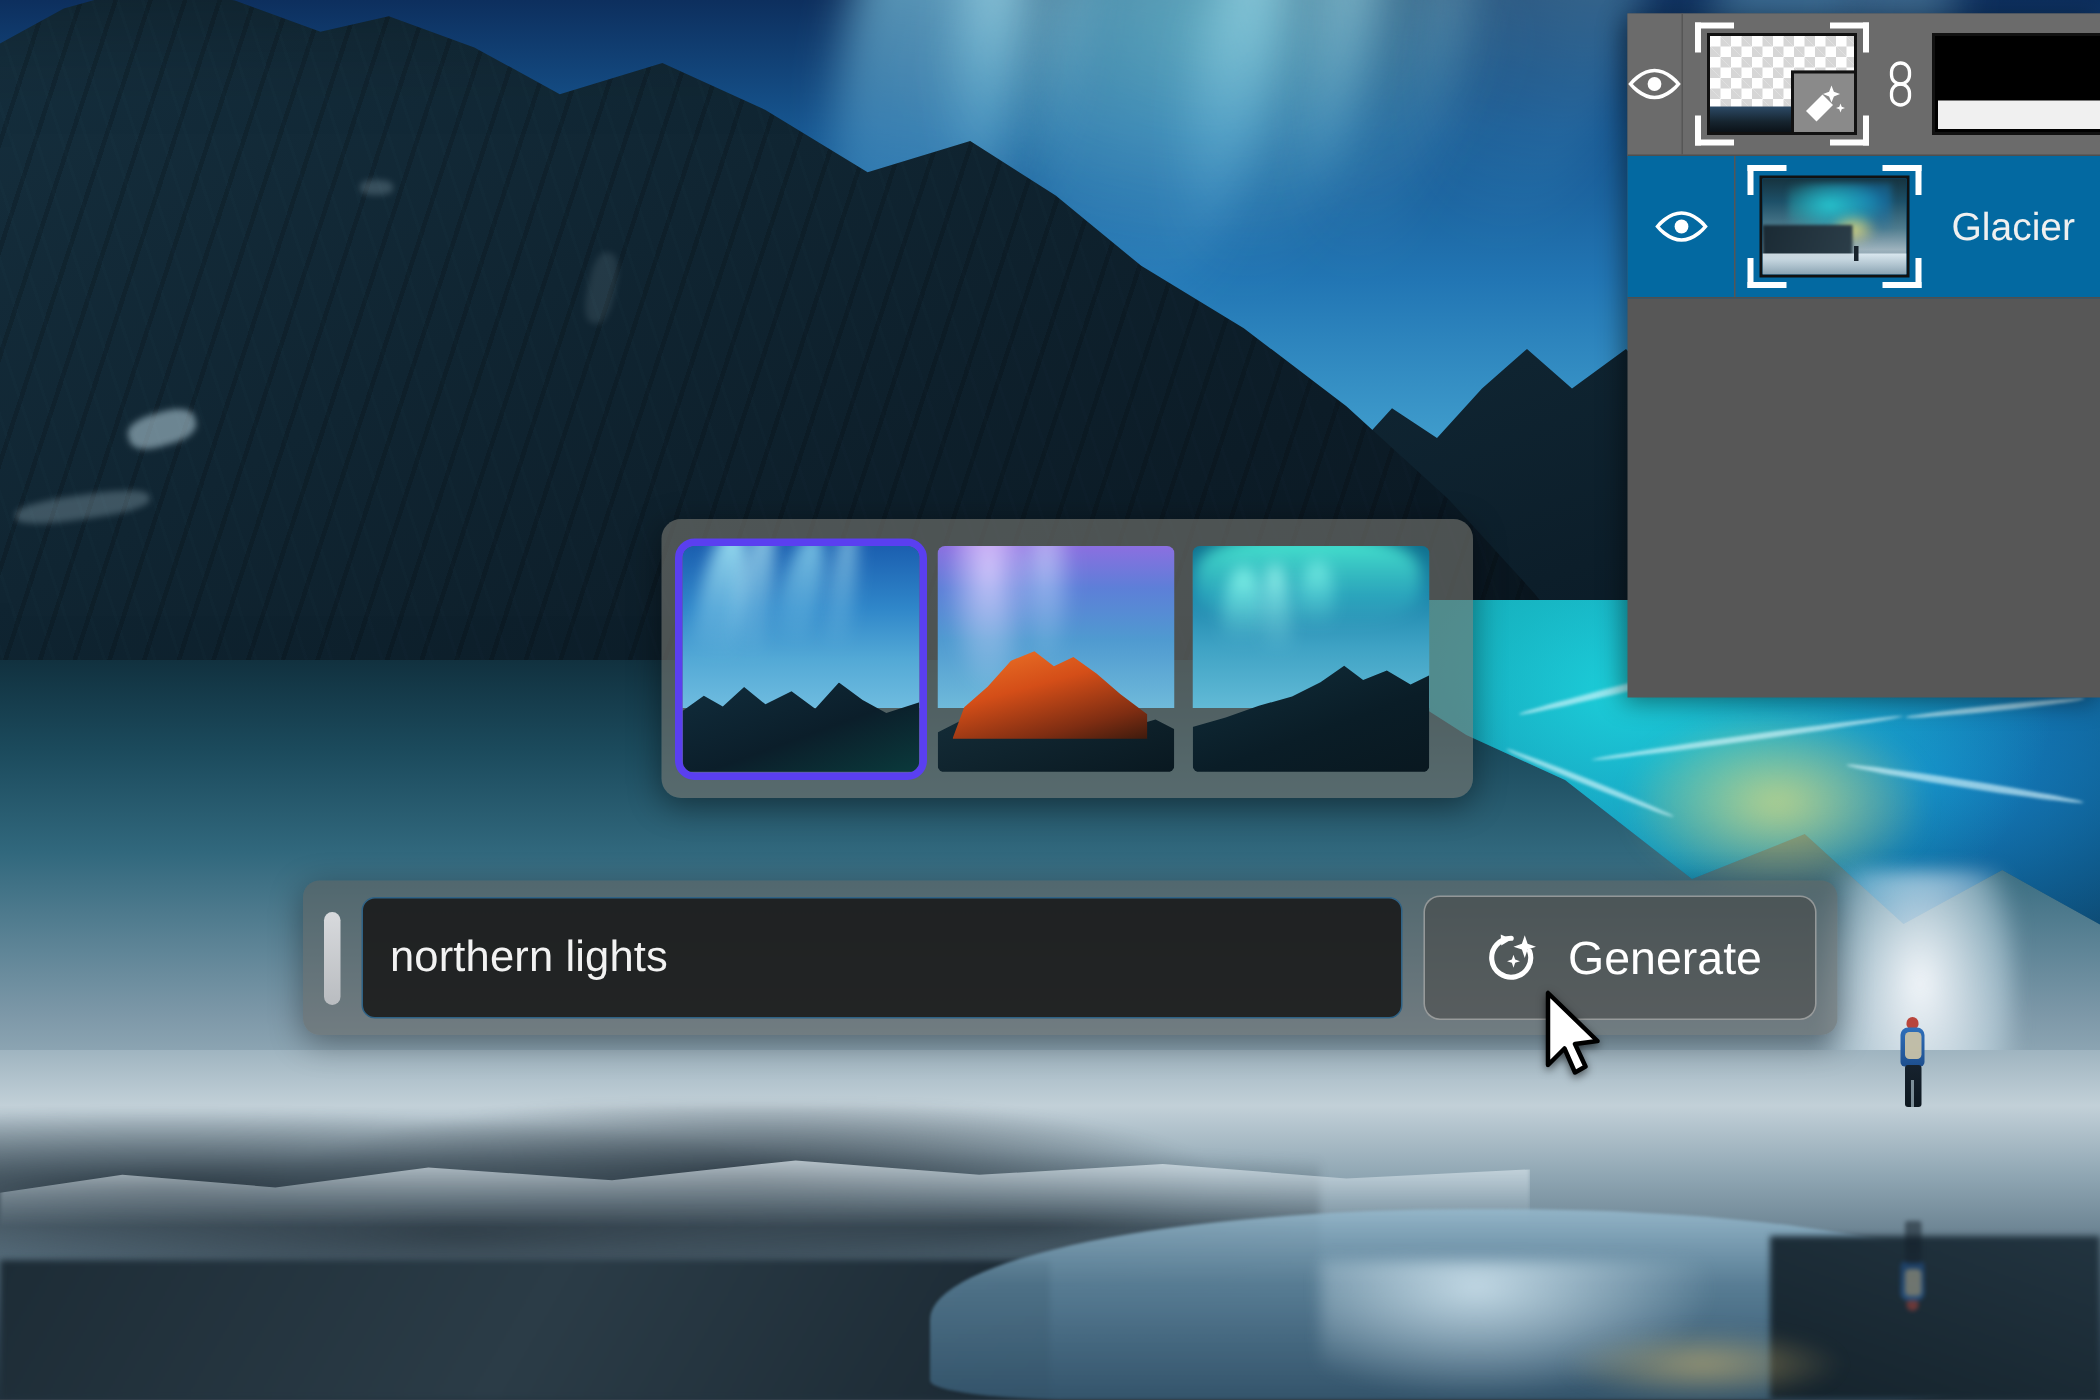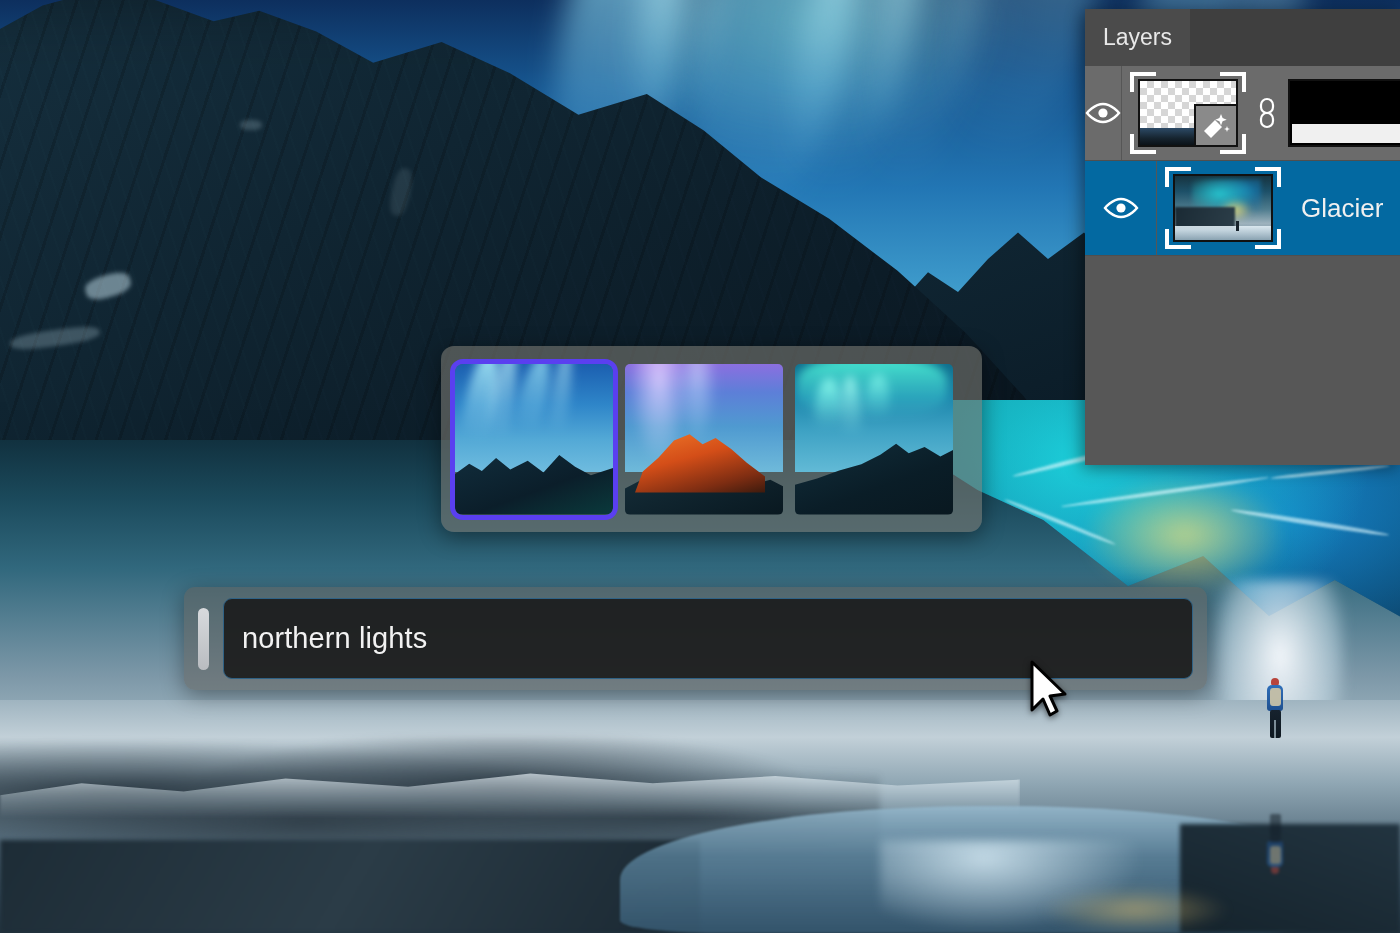--- a/index.html
+++ b/index.html
@@ -261,21 +261,21 @@
   .v3 .v-sky { background: linear-gradient(to bottom,#0f6f8e 0%, #1b86ab 30%, #3ea2c4 62%, #62bad6 100%); }
   .v3 .g1 { left: 2px; top: -8px; width: 150px; height: 62px; background: linear-gradient(to bottom, rgba(70,250,180,.9), rgba(60,230,190,.2) 74%, transparent); border-radius: 40%; }
   .v3 .g2 { left: 20px; top: 14px; width: 26px; height: 62px; background: linear-gradient(to bottom, rgba(120,255,200,.85), transparent 82%); transform: rotate(3deg); }
   .v3 .g3 { left: 46px; top: 12px; width: 20px; height: 72px; background: linear-gradient(to bottom, rgba(150,255,215,.8), transparent 82%); transform: rotate(-2deg); }
   .v3 .g4 { left: 70px; top: 10px; width: 24px; height: 54px; background: linear-gradient(to bottom, rgba(110,250,195,.7), transparent 82%); transform: rotate(4deg); }
   .v3 .v-mtn { height: 52%; background: linear-gradient(160deg,#12303e 0%,#0a1d27 60%,#091820 100%);
     clip-path: polygon(0% 100%, 0% 62%, 14% 54%, 28% 44%, 42% 36%, 54% 24%, 64% 10%, 72% 22%, 82% 14%, 92% 26%, 100% 18%, 100% 100%); }
 
   
   #prompt-bar {
-    position: absolute; left: 184px; top: 587px;
+    position: absolute; left: 202px; top: 587px;
     width: 1023px; height: 103px;
     background: rgba(96,96,92,.55);
     border-radius: 11px;
     display: flex; align-items: center;
     padding: 0 14px; gap: 14px;
     box-shadow: 0 5px 22px rgba(0,0,0,.38);
   }
   #drag-handle {
     width: 11px; height: 62px;
     background: linear-gradient(to bottom, #d8dadd, #b9bcc0);
@@ -518,34 +518,39 @@
     <div class="v-mtn"></div>
   </div>
 </div>
 
 <div id="prompt-bar">
 
   <div id="drag-handle"></div>
 
   <input id="prompt-input" type="text" value="northern lights" style="">
 
+  <div id="generate-btn">
+    <span class="firefly-icon">
+      <svg viewBox="0 0 44 44" xmlns="http://www.w3.org/2000/svg">
+        <path d="M22.5 8.5a13 13 0 1 0 12.2 8.6" fill="none" stroke="#ffffff" stroke-width="3.4" stroke-linecap="round"></path>
+        <path d="M15.5 6.0 L22.8 9.2 L15.8 13.4 Z" fill="#ffffff"></path>
+        <path d="M31.5 6.5 L33.4 12.2 L39.0 14.1 L33.4 16.0 L31.5 21.7 L29.6 16.0 L24.0 14.1 L29.6 12.2 Z" fill="#ffffff"></path>
+        <path d="M24.0 19.5 L25.1 22.7 L28.3 23.8 L25.1 24.9 L24.0 28.1 L22.9 24.9 L19.7 23.8 L22.9 22.7 Z" fill="#ffffff"></path>
+      </svg>
+    </span>
+    <span id="generate-label">Generate</span>
+  </div>
 </div>
 
 <svg id="cursor" viewBox="0 0 40 58" xmlns="http://www.w3.org/2000/svg">
   <path d="M3 2 L3 50 L14 39 L21 55 L28 51 L21 36 L36 34 Z" fill="#ffffff" stroke="#000000" stroke-width="3" stroke-linejoin="round"></path>
 </svg>
 
 <div id="layers-panel">
 
-  <div id="layers-tabstrip">
-    <div id="layers-tab">
-      <span>Layers</span>
-    </div>
-    <div id="layers-tabrest"></div>
-  </div>
 
   <div class="layer-row">
     <div class="layer-eye">
       <svg class="eye-svg" viewBox="0 0 36 22" xmlns="http://www.w3.org/2000/svg">
         <path d="M18 2 C27 2 34 11 34 11 C34 11 27 20 18 20 C9 20 2 11 2 11 C2 11 9 2 18 2 Z" fill="none" stroke="#ffffff" stroke-width="2.4"></path>
         <circle cx="18" cy="11" r="4.6" fill="#ffffff"></circle>
       </svg>
     </div>
 
     <div class="thumb-wrap">

